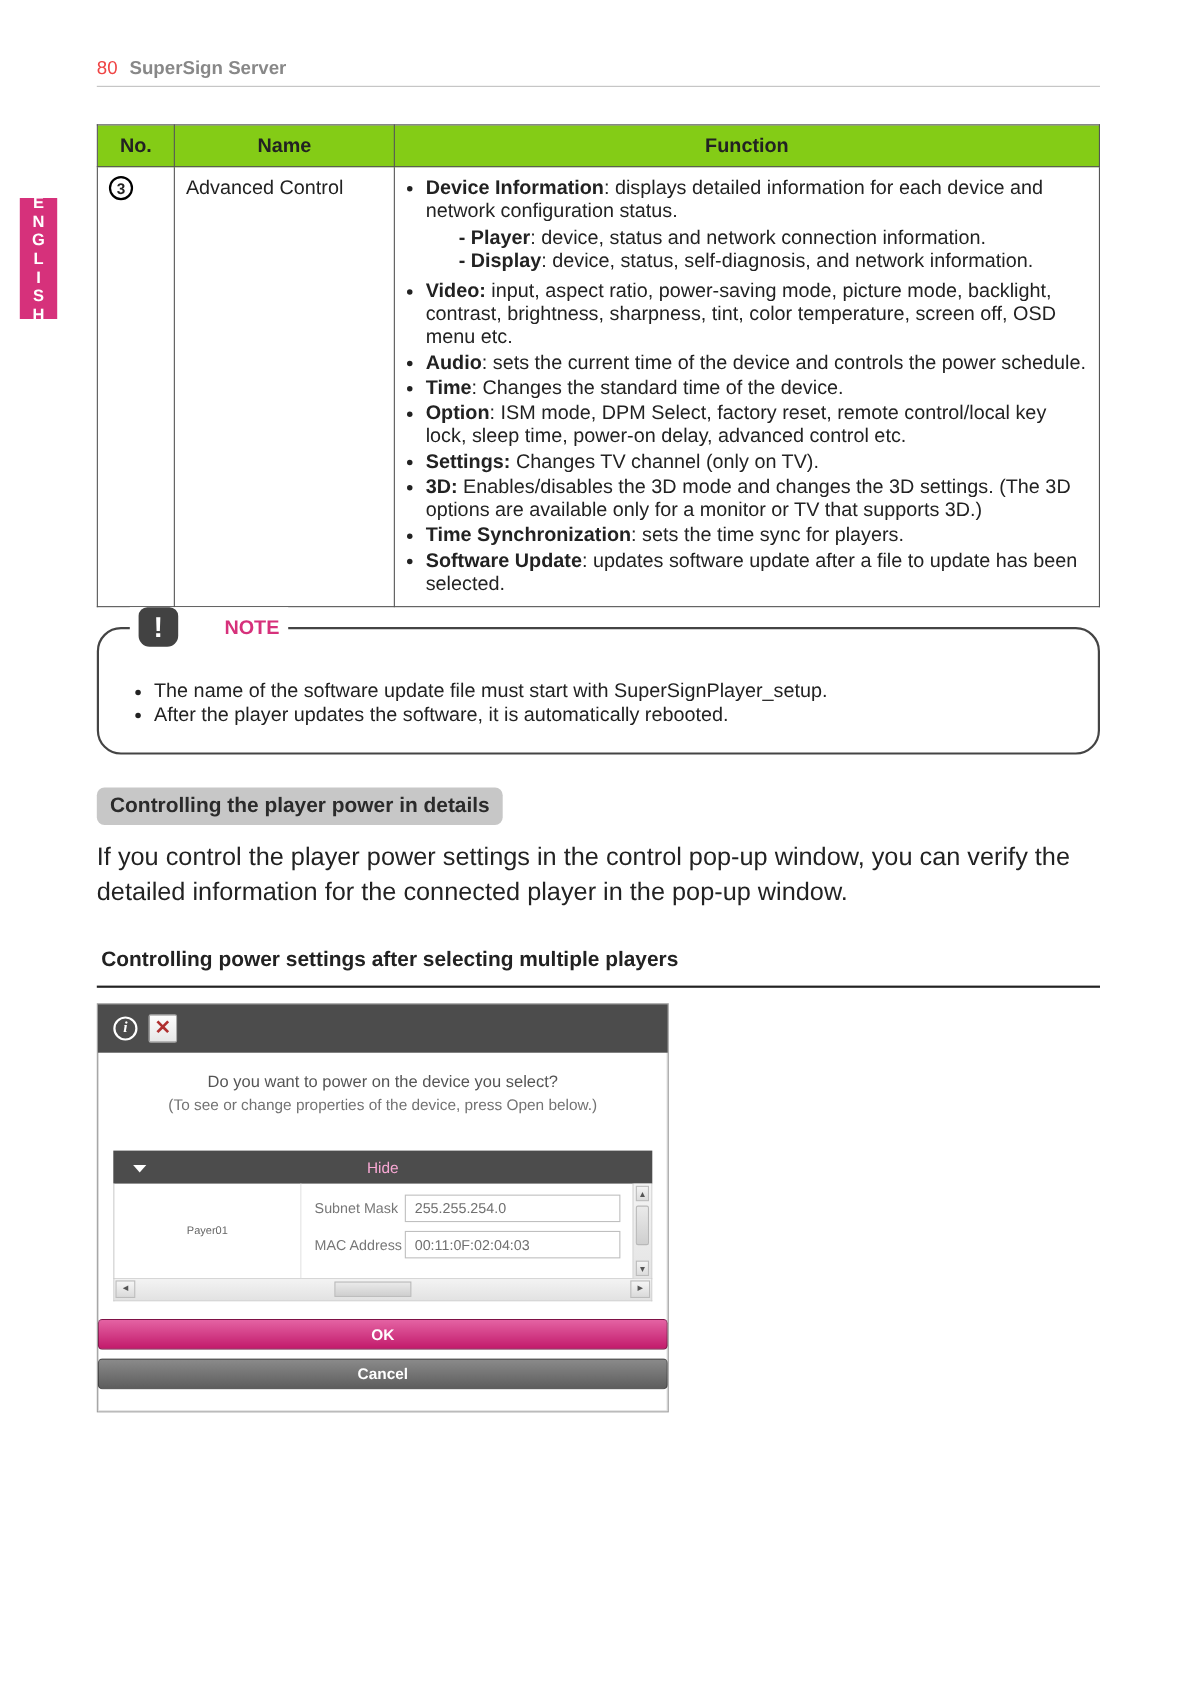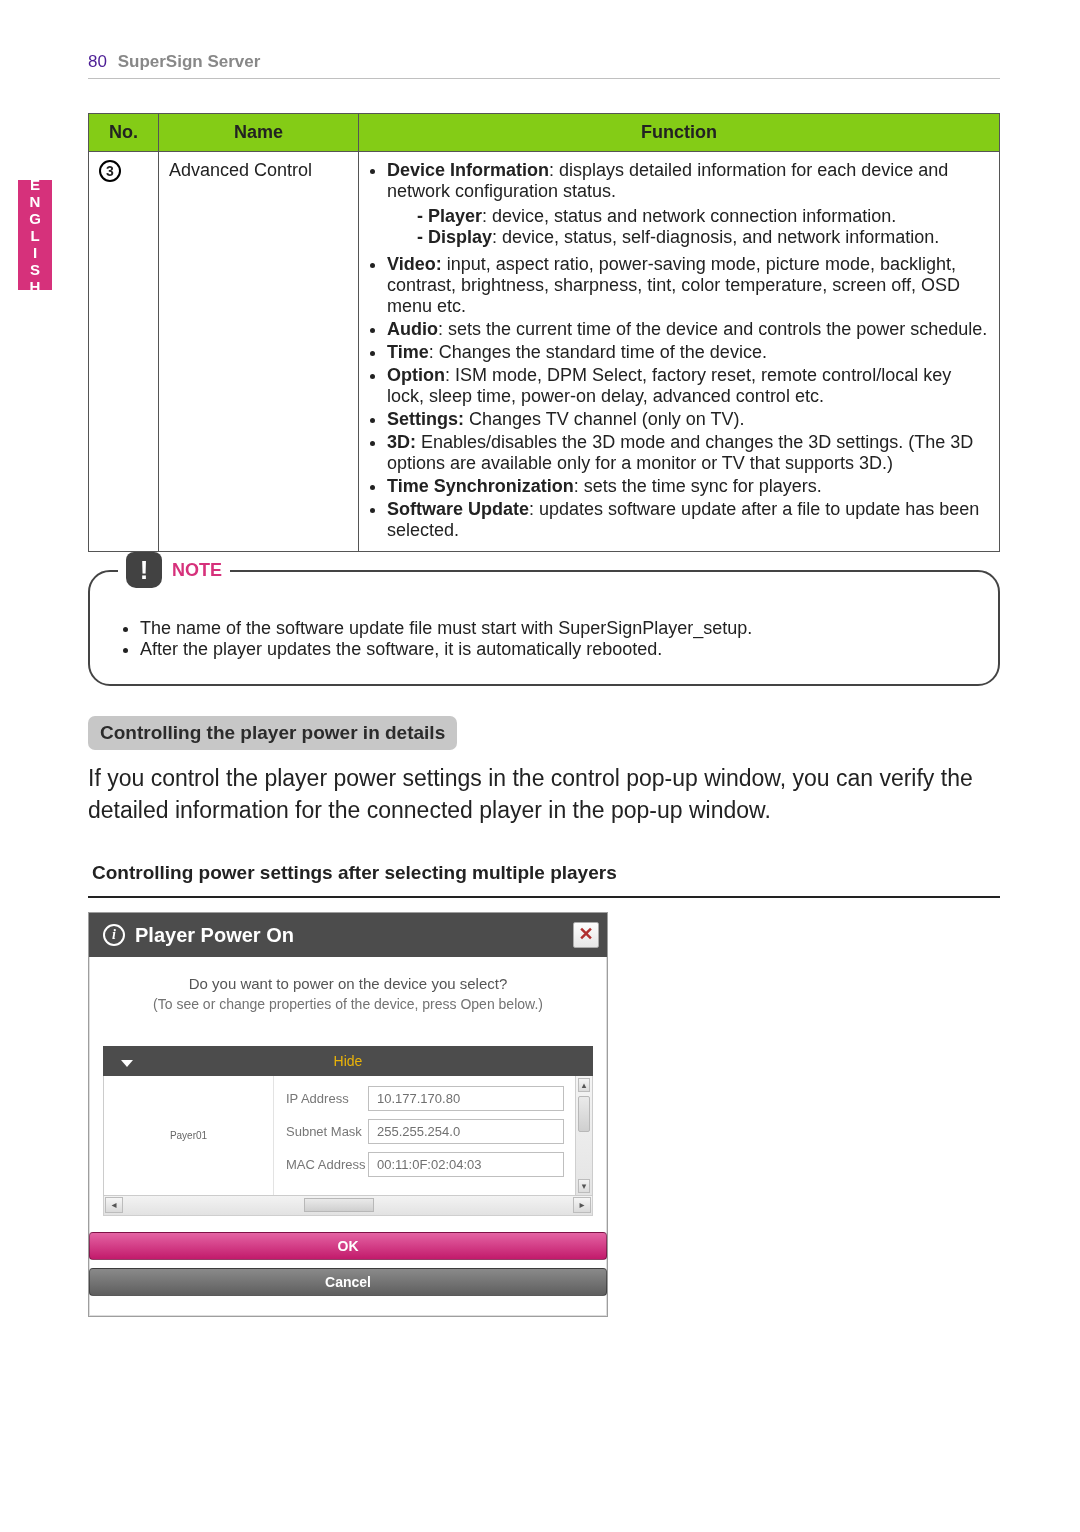--- a/index.html
+++ b/index.html
@@ -14,21 +14,21 @@
   }
   .page {
     padding: 52px 80px 20px 88px;
     position: relative;
   }
   .running-head {
     font-size: 17px;
     color: #888;
     margin-bottom: 6px;
   }
-  .running-head .pnum { color: #4c1d95; margin-right: 6px; }
+  .running-head .pnum { color: #ef4444; margin-right: 6px; }
   .running-head .htxt { font-weight: bold; }
   hr.hdrdiv {
     border: none;
     border-top: 1px solid #c0c0c0;
     margin: 0 0 34px 0;
   }
   .lang-tab {
     position: absolute;
     left: 18px; top: 180px;
     width: 34px; height: 110px;
@@ -103,20 +103,21 @@
     font-size: 26px;
     display: flex;
     align-items: center;
     justify-content: center;
     line-height: 1;
   }
   .note-title {
     color: #d6317b;
     font-weight: bold;
     font-size: 18px;
+    margin-left: 32px;
   }
   .note-box ul { margin: 0; padding-left: 22px; }
 
   .section-pill {
     display: inline-block;
     background: #c7c7c7;
     border-radius: 7px;
     padding: 6px 12px;
     font-weight: bold;
     font-size: 19px;
@@ -165,21 +166,21 @@
     line-height: 22px;
     text-align: center;
     border-radius: 2px;
     cursor: pointer;
   }
   .dlg-body { padding: 18px 18px 20px 18px; }
   .dlg-msg { color: #555; text-align: center; font-size: 15px; margin-bottom: 4px; }
   .dlg-msg2 { color: #737373; text-align: center; font-size: 14px; margin-bottom: 14px; }
   .hide-bar {
     background: #4c4c4c;
-    color: #eab308;
+    color: #f9a8d4;
     height: 30px;
     display: flex;
     align-items: center;
     margin: 0 14px;
   }
   .hide-bar .tri {
     width: 48px; text-align: center;
   }
   .hide-bar .tri span {
     display: inline-block;
@@ -342,44 +343,39 @@
   <div class="section-pill">Controlling the player power in details</div>
   <div class="body-text">If you control the player power settings in the control pop-up window, you can verify the detailed information for the connected player in the pop-up window.</div>
 
   <div class="sub-head">Controlling power settings after selecting multiple players</div>
   <hr class="sub-rule">
 
   
   <div class="dlg">
     <div class="dlg-titlebar">
       <div class="info-ico">i</div>
-      <div class="dlg-title">Player Power On</div>
       <div class="dlg-close">✕</div>
     </div>
     <div class="dlg-body">
       <div class="dlg-msg">Do you want to power on the device you select?</div>
       <div class="dlg-msg2">(To see or change properties of the device, press Open below.)</div>
     </div>
 
     <div class="hide-bar">
       <div class="tri"><span></span></div>
       <div class="hl">Hide</div>
       <div style="width:48px"></div>
     </div>
 
     <div class="prop-wrap">
       <div class="scroll-up">▴</div>
       <div class="scroll-thumb"></div>
       <div class="scroll-down">▾</div>
       <div class="prop-left">Payer01</div>
       <div class="prop-right">
-        <div class="prow">
-          <div class="lbl">IP Address</div>
-          <div class="val">10.177.170.80</div>
-        </div>
         <div class="prow">
           <div class="lbl">Subnet Mask</div>
           <div class="val">255.255.254.0</div>
         </div>
         <div class="prow">
           <div class="lbl">MAC Address</div>
           <div class="val">00:11:0F:02:04:03</div>
         </div>
       </div>
     </div>

